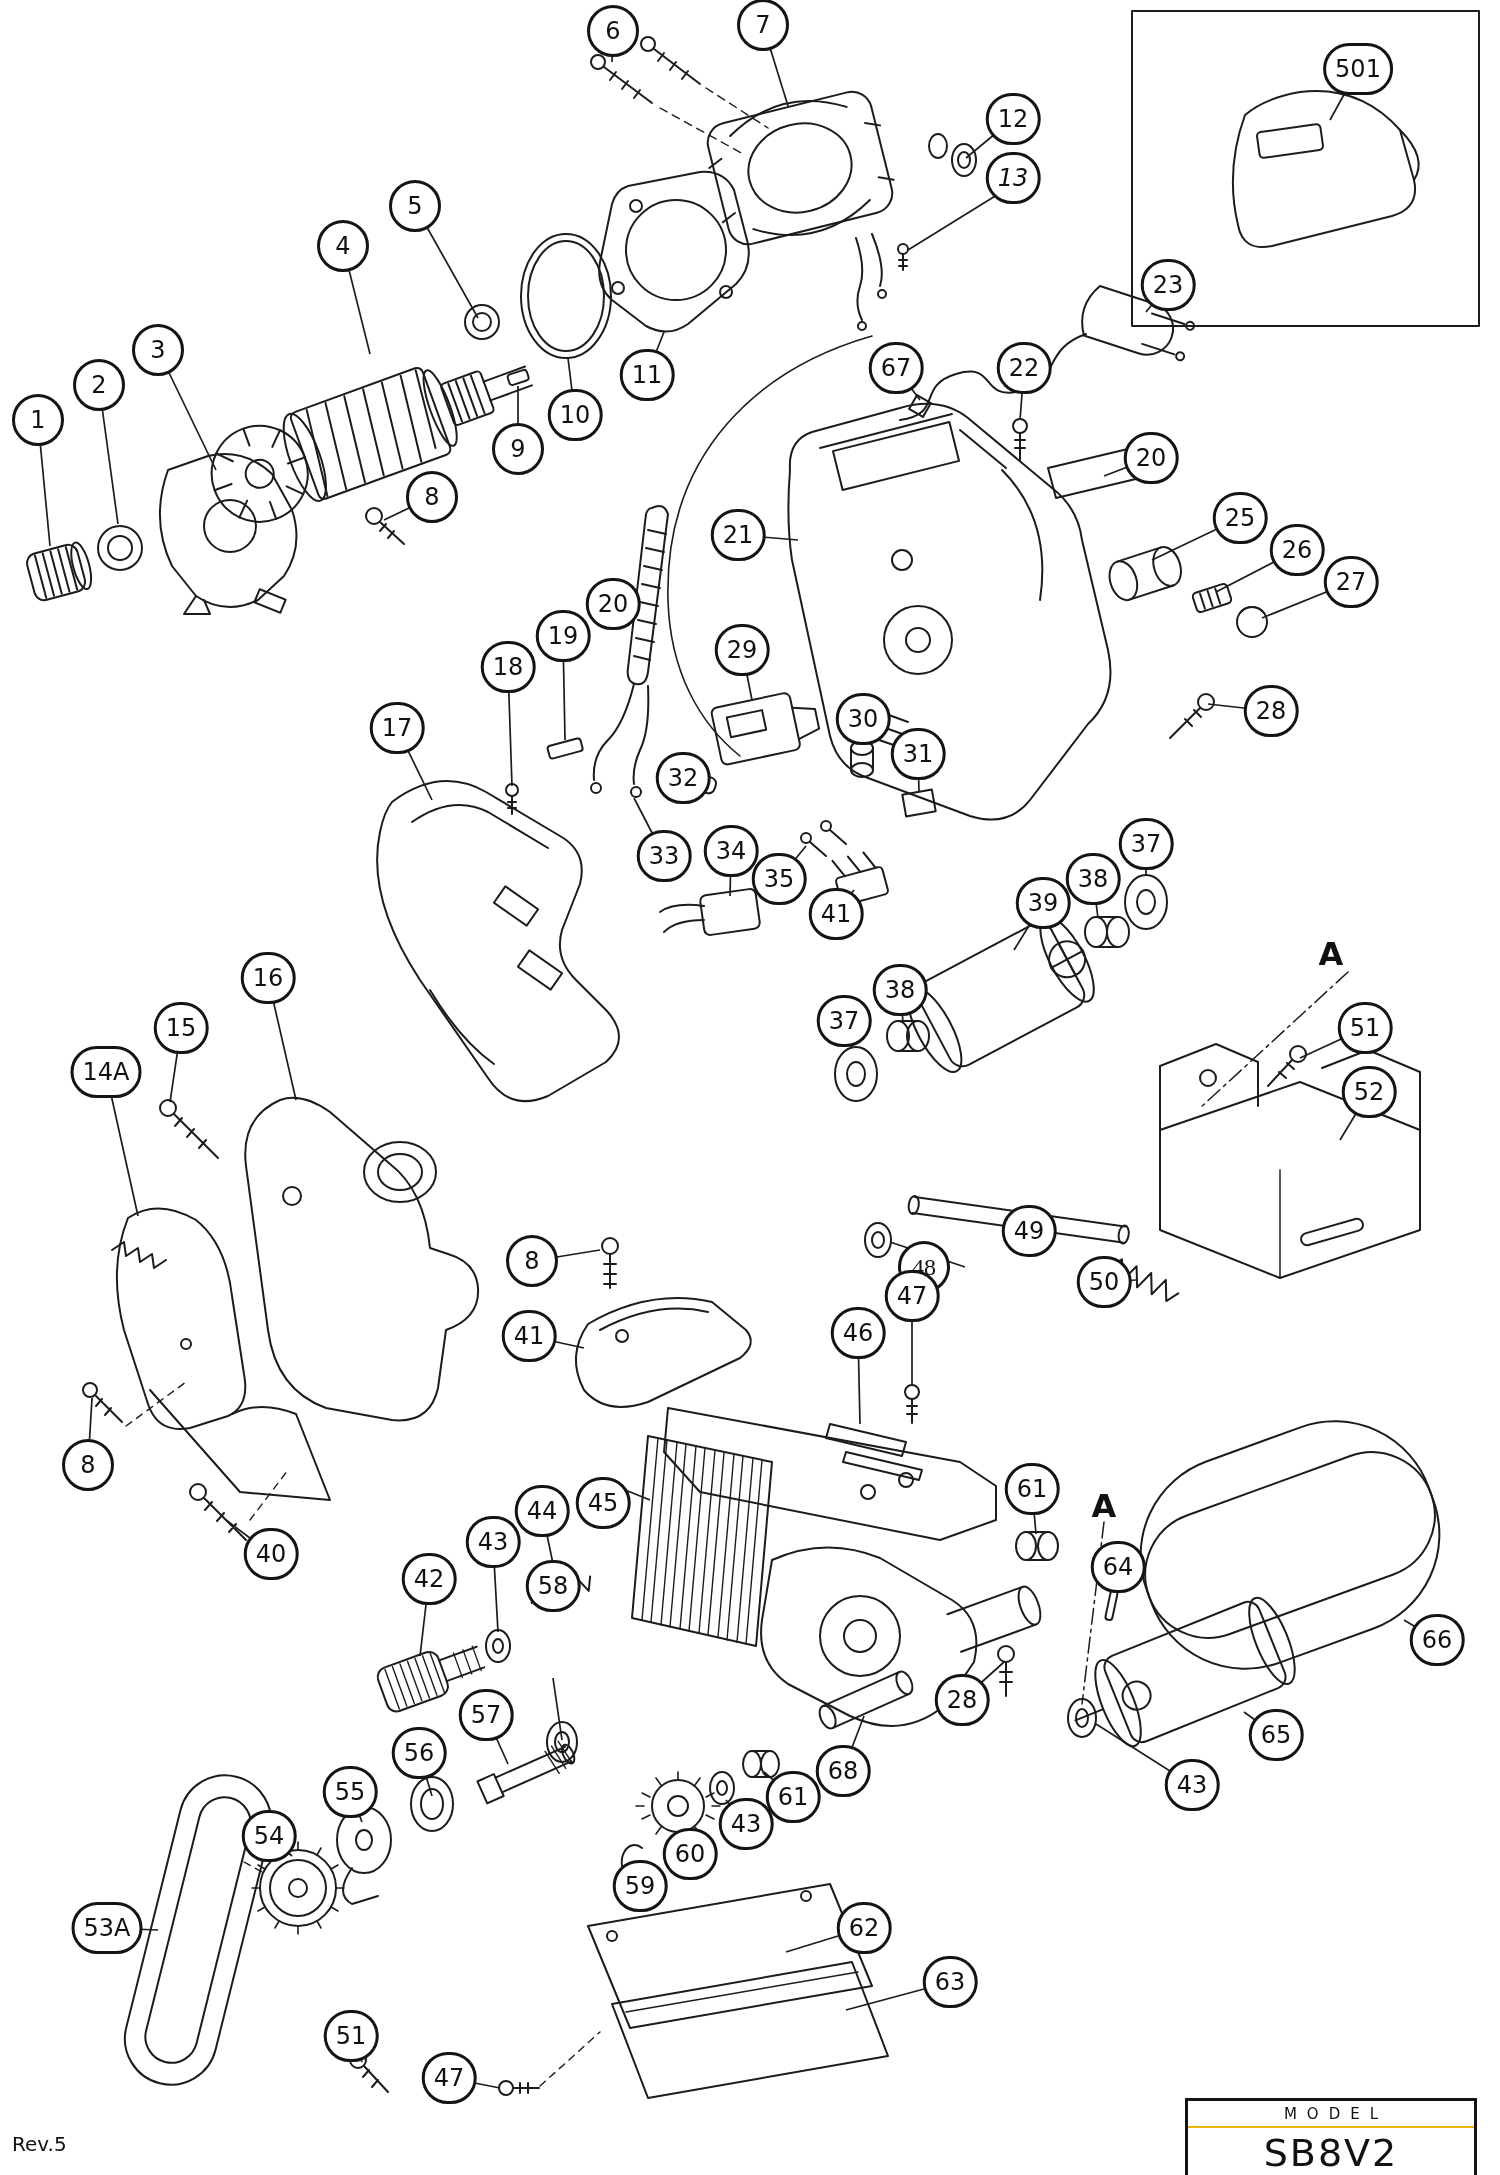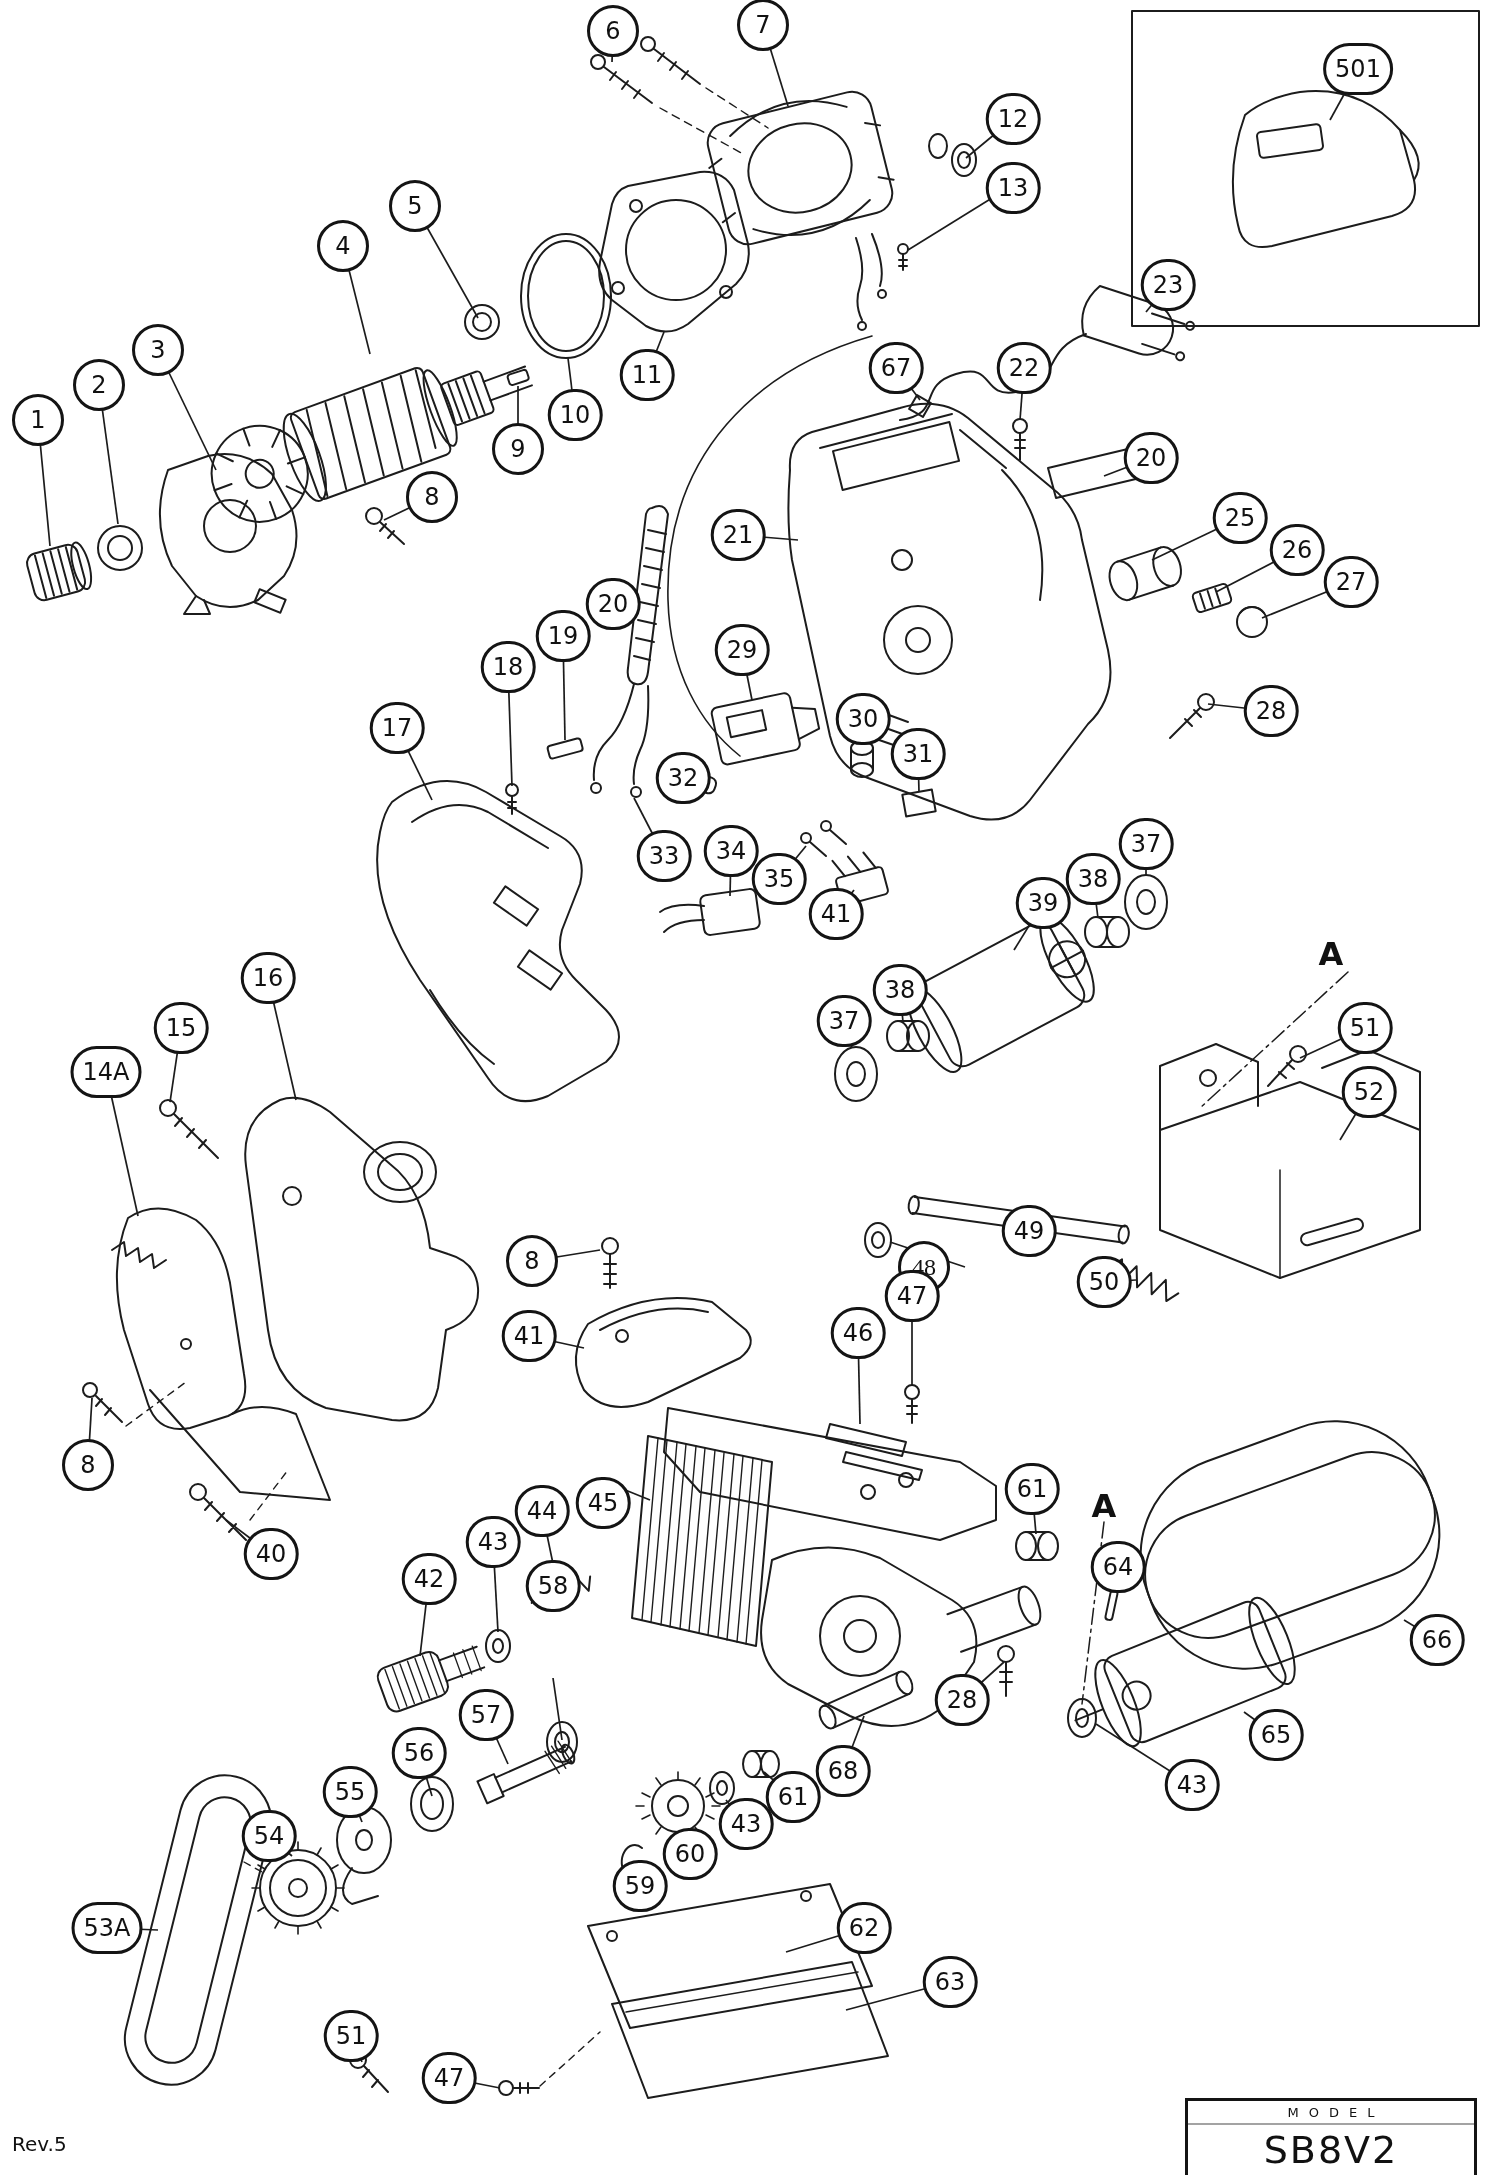--- a/index.html
+++ b/index.html
@@ -8,22 +8,22 @@
          font-family:"DejaVu Sans","Liberation Sans",sans-serif;color:#111;overflow:hidden}
   svg.layer{position:absolute;left:0;top:0;width:1500px;height:2175px}
   #leader-layer line{stroke:#1c1c1c;stroke-width:1.7}
   .balloon{position:absolute;transform:translate(-50%,-50%);min-width:52px;height:52px;
            padding:0 9px;border:3px solid #141414;border-radius:28px;background:#fff;
            display:flex;align-items:center;justify-content:center;font-size:24px;
            line-height:1;white-space:nowrap}
   .section-label{position:absolute;transform:translate(-50%,-50%);font-size:32px;font-weight:bold}
   .rev{position:absolute;left:12px;top:2132px;font-size:20px}
   .model-box{position:absolute;left:1185px;top:2098px;width:292px;border:3px solid #141414;background:#fff}
-  .model-label{font-size:13px;letter-spacing:10px;text-indent:10px;text-align:center;
-               padding:4px 0 3px;border-bottom:2px solid #a3a3a3}
+  .model-label{font-size:15px;letter-spacing:10px;text-indent:10px;text-align:center;
+               padding:4px 0 3px;border-bottom:2px solid #eab308}
   .model-value{font-size:38px;text-align:center;padding:3px 0 7px;letter-spacing:2px}
 </style>
 </head>
 <body>
 
 <div class="stage" id="stage">
 
   <svg class="layer" viewBox="0 0 1500 2175">
     <g stroke="#1c1c1c" stroke-width="2" fill="none" stroke-linecap="round" stroke-linejoin="round">
 
@@ -546,21 +546,21 @@
   <div class="model-box">
     <div class="model-label">MODEL</div>
     <div class="model-value">SB8V2</div>
   </div>
   <div class="rev">Rev.5</div>
 
 <div class="balloon" style="left: 613px; top: 31px;">6</div>
     <div class="balloon" style="left: 763px; top: 25px;">7</div>
     <div class="balloon" style="left: 1358px; top: 69px;">501</div>
     <div class="balloon" style="left: 1013px; top: 119px;">12</div>
-    <div class="balloon" style="left: 1013px; top: 188px;">13</div>
+    <div class="balloon" style="left: 1013px; top: 178px; font-style: italic;">13</div>
     <div class="balloon" style="left: 415px; top: 206px;">5</div>
     <div class="balloon" style="left: 343px; top: 246px;">4</div>
     <div class="balloon" style="left: 1168px; top: 285px;">23</div>
     <div class="balloon" style="left: 158px; top: 350px;">3</div>
     <div class="balloon" style="left: 99px; top: 385px;">2</div>
     <div class="balloon" style="left: 896px; top: 368px;">67</div>
     <div class="balloon" style="left: 1024px; top: 368px;">22</div>
     <div class="balloon" style="left: 38px; top: 420px;">1</div>
     <div class="balloon" style="left: 575px; top: 415px;">10</div>
     <div class="balloon" style="left: 647px; top: 375px;">11</div>

